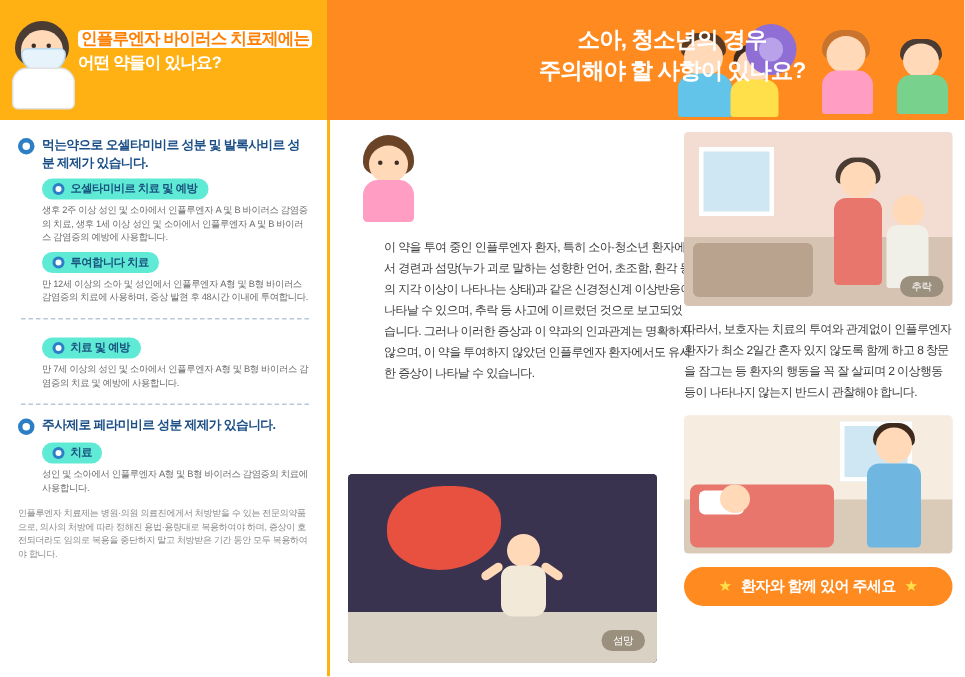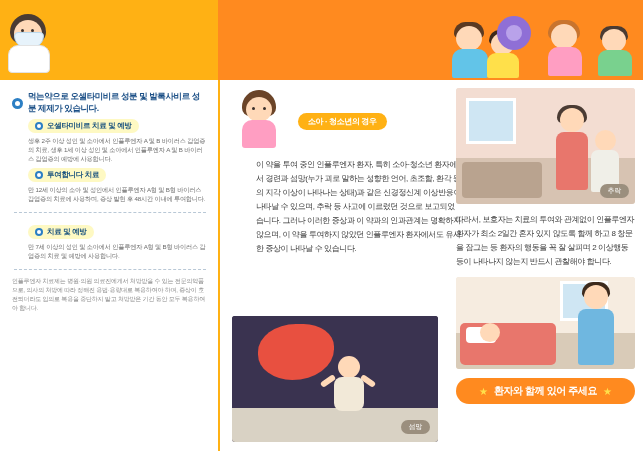--- a/index.html
+++ b/index.html
@@ -44,25 +44,25 @@
   .hdr-kidD .body{position:absolute;left:1px;top:24px;width:34px;height:26px;background:#79d18e;border-radius:9px 9px 2px 2px;}
 
   
   .col-left{position:absolute;left:0;top:80px;width:218px;height:371px;background:#ffffff;padding:10px 12px;box-sizing:border-box;}
   .divider{position:absolute;left:218px;top:80px;width:2px;height:371px;background:#ffb114;}
   .col-mid{position:absolute;left:224px;top:80px;width:222px;height:371px;background:#ffffff;box-sizing:border-box;padding:8px 8px;}
   .col-right{position:absolute;left:448px;top:80px;width:195px;height:371px;box-sizing:border-box;padding:8px 8px;}
 
   
   .lblock{margin-bottom:9px;}
-  .lhead{display:flex;align-items:center;gap:5px;}
+  .lhead{display:flex;align-items:flex-start;gap:5px;}
   .bullet{flex:0 0 auto;width:11px;height:11px;border-radius:50%;background:#2c7fc4;margin-top:2px;position:relative;}
   .bullet:after{content:"";position:absolute;left:3px;top:3px;width:5px;height:5px;border-radius:50%;background:#ffffff;}
   .lhead .txt{font-size:8.5px;font-weight:bold;color:#1b4f86;line-height:12px;letter-spacing:-0.4px;}
-  .subpill{display:inline-flex;align-items:center;gap:4px;background:#fef9c3;border-radius:9px;padding:2px 7px;margin:5px 0 3px 16px;justify-content:space-between;}
+  .subpill{display:inline-flex;align-items:center;gap:4px;background:#5eead4;border-radius:9px;padding:2px 7px;margin:5px 0 3px 16px;justify-content:space-between;}
   .subpill .dot{width:8px;height:8px;border-radius:50%;background:#2c7fc4;position:relative;}
   .subpill .dot:after{content:"";position:absolute;left:2px;top:2px;width:4px;height:4px;border-radius:50%;background:#fff;}
   .subpill .lbl{font-size:7.5px;font-weight:bold;color:#19527f;letter-spacing:-0.3px;}
   .ltext{margin-left:16px;font-size:6.2px;color:#6b6b6b;line-height:9px;letter-spacing:-0.2px;}
   .dashed{margin:7px 0 7px 2px;border-top:1px dashed #b9c8d6;}
   .foot-note{margin-top:6px;font-size:6px;color:#8a8a8a;line-height:9px;letter-spacing:-0.2px;}
 
   
   .mid-tag{display:inline-block;background:#ffb114;color:#ffffff;font-size:8px;font-weight:bold;border-radius:9px;padding:3px 10px;letter-spacing:-0.4px;}
   .mid-illus-top{position:absolute;left:10px;top:8px;width:58px;height:62px;}
@@ -125,20 +125,24 @@
   <div class="header">
     <div class="hdr-left">
       <div class="fig hdr-doc">
         <div class="hair"></div>
           <div class="face"></div>
         <div class="eye l"></div>
           <div class="eye r"></div>
         <div class="mask"></div>
           <div class="body"></div>
       </div>
+      <div class="title">
+        <span class="hl">인플루엔자 바이러스 치료제에는</span><br>
+        <span>어떤 약들이 있나요?</span>
+      </div>
     </div>
     <div class="hdr-right">
       <div class="fig hdr-kidA">
           <div class="hair"></div>
           <div class="face"></div>
           <div class="body"></div>
         </div>
       <div class="fig hdr-kidB">
           <div class="hair"></div>
           <div class="face"></div>
@@ -148,20 +152,24 @@
       <div class="fig hdr-kidC">
           <div class="hair"></div>
           <div class="face"></div>
           <div class="body"></div>
         </div>
       <div class="fig hdr-kidD">
           <div class="hair"></div>
           <div class="face"></div>
           <div class="body"></div>
         </div>
+      <div class="title">
+        <span>소아, 청소년의 경우</span><br>
+        <span>주의해야 할 사항이 있나요?</span>
+      </div>
     </div>
   </div>
 
   <div class="col-left">
 
     <div class="lblock">
       <div class="lhead">
         <span class="bullet"></span>
         <span class="txt">먹는약으로 오셀타미비르 성분 및 발록사비르 성분 제제가 있습니다.</span>
       </div>
@@ -182,36 +190,44 @@
     <div class="lblock">
       <div class="subpill">
         <span class="dot"></span>
         <span class="lbl">치료 및 예방</span>
       </div>
       <div class="ltext">만 7세 이상의 성인 및 소아에서 인플루엔자 A형 및 B형 바이러스 감염증의 치료 및 예방에 사용합니다.</div>
     </div>
 
     <div class="dashed"></div>
 
+    <div class="lblock">
+      <div class="lhead">
+        <span class="bullet"></span>
+        <span class="txt">주사제로 페라미비르 성분 제제가 있습니다.</span>
+      </div>
+      <div class="subpill">
+        <span class="dot"></span>
+        <span class="lbl">치료</span>
+      </div>
+      <div class="ltext">성인 및 소아에서 인플루엔자 A형 및 B형 바이러스 감염증의 치료에 사용합니다.</div>
+    </div>
 
     <div class="foot-note">인플루엔자 치료제는 병원·의원 의료진에게서 처방받을 수 있는 전문의약품으로, 의사의 처방에 따라 정해진 용법·용량대로 복용하여야 하며, 증상이 호전되더라도 임의로 복용을 중단하지 말고 처방받은 기간 동안 모두 복용하여야 합니다.</div>
   </div>
 
   <div class="divider"></div>
 
   <div class="col-mid">
     <div class="mid-illus-top girl">
       <div class="hair"></div>
         <div class="face"></div>
       <div class="eye l"></div>
         <div class="eye r"></div>
       <div class="body"></div>
-    </div>
-    <div style="position:absolute;left:74px;top:30px;">
-      <span class="mid-tag">소아 · 청소년의 경우</span>
     </div>
     <div class="mid-body">이 약을 투여 중인 인플루엔자 환자, 특히 소아·청소년 환자에서 경련과 섬망(누가 괴로 말하는 성향한 언어, 초조함, 환각 등의 지각 이상이 나타나는 상태)과 같은 신경정신계 이상반응이 나타날 수 있으며, 추락 등 사고에 이르렀던 것으로 보고되었습니다. 그러나 이러한 증상과 이 약과의 인과관계는 명확하지 않으며, 이 약을 투여하지 않았던 인플루엔자 환자에서도 유사한 증상이 나타날 수 있습니다.</div>
 
     <div class="mid-photo">
       <div class="wall"></div>
         <div class="floor"></div>
       <div class="burst"></div>
       <div class="kid">
         <div class="arm"></div>
           <div class="arm2"></div>

